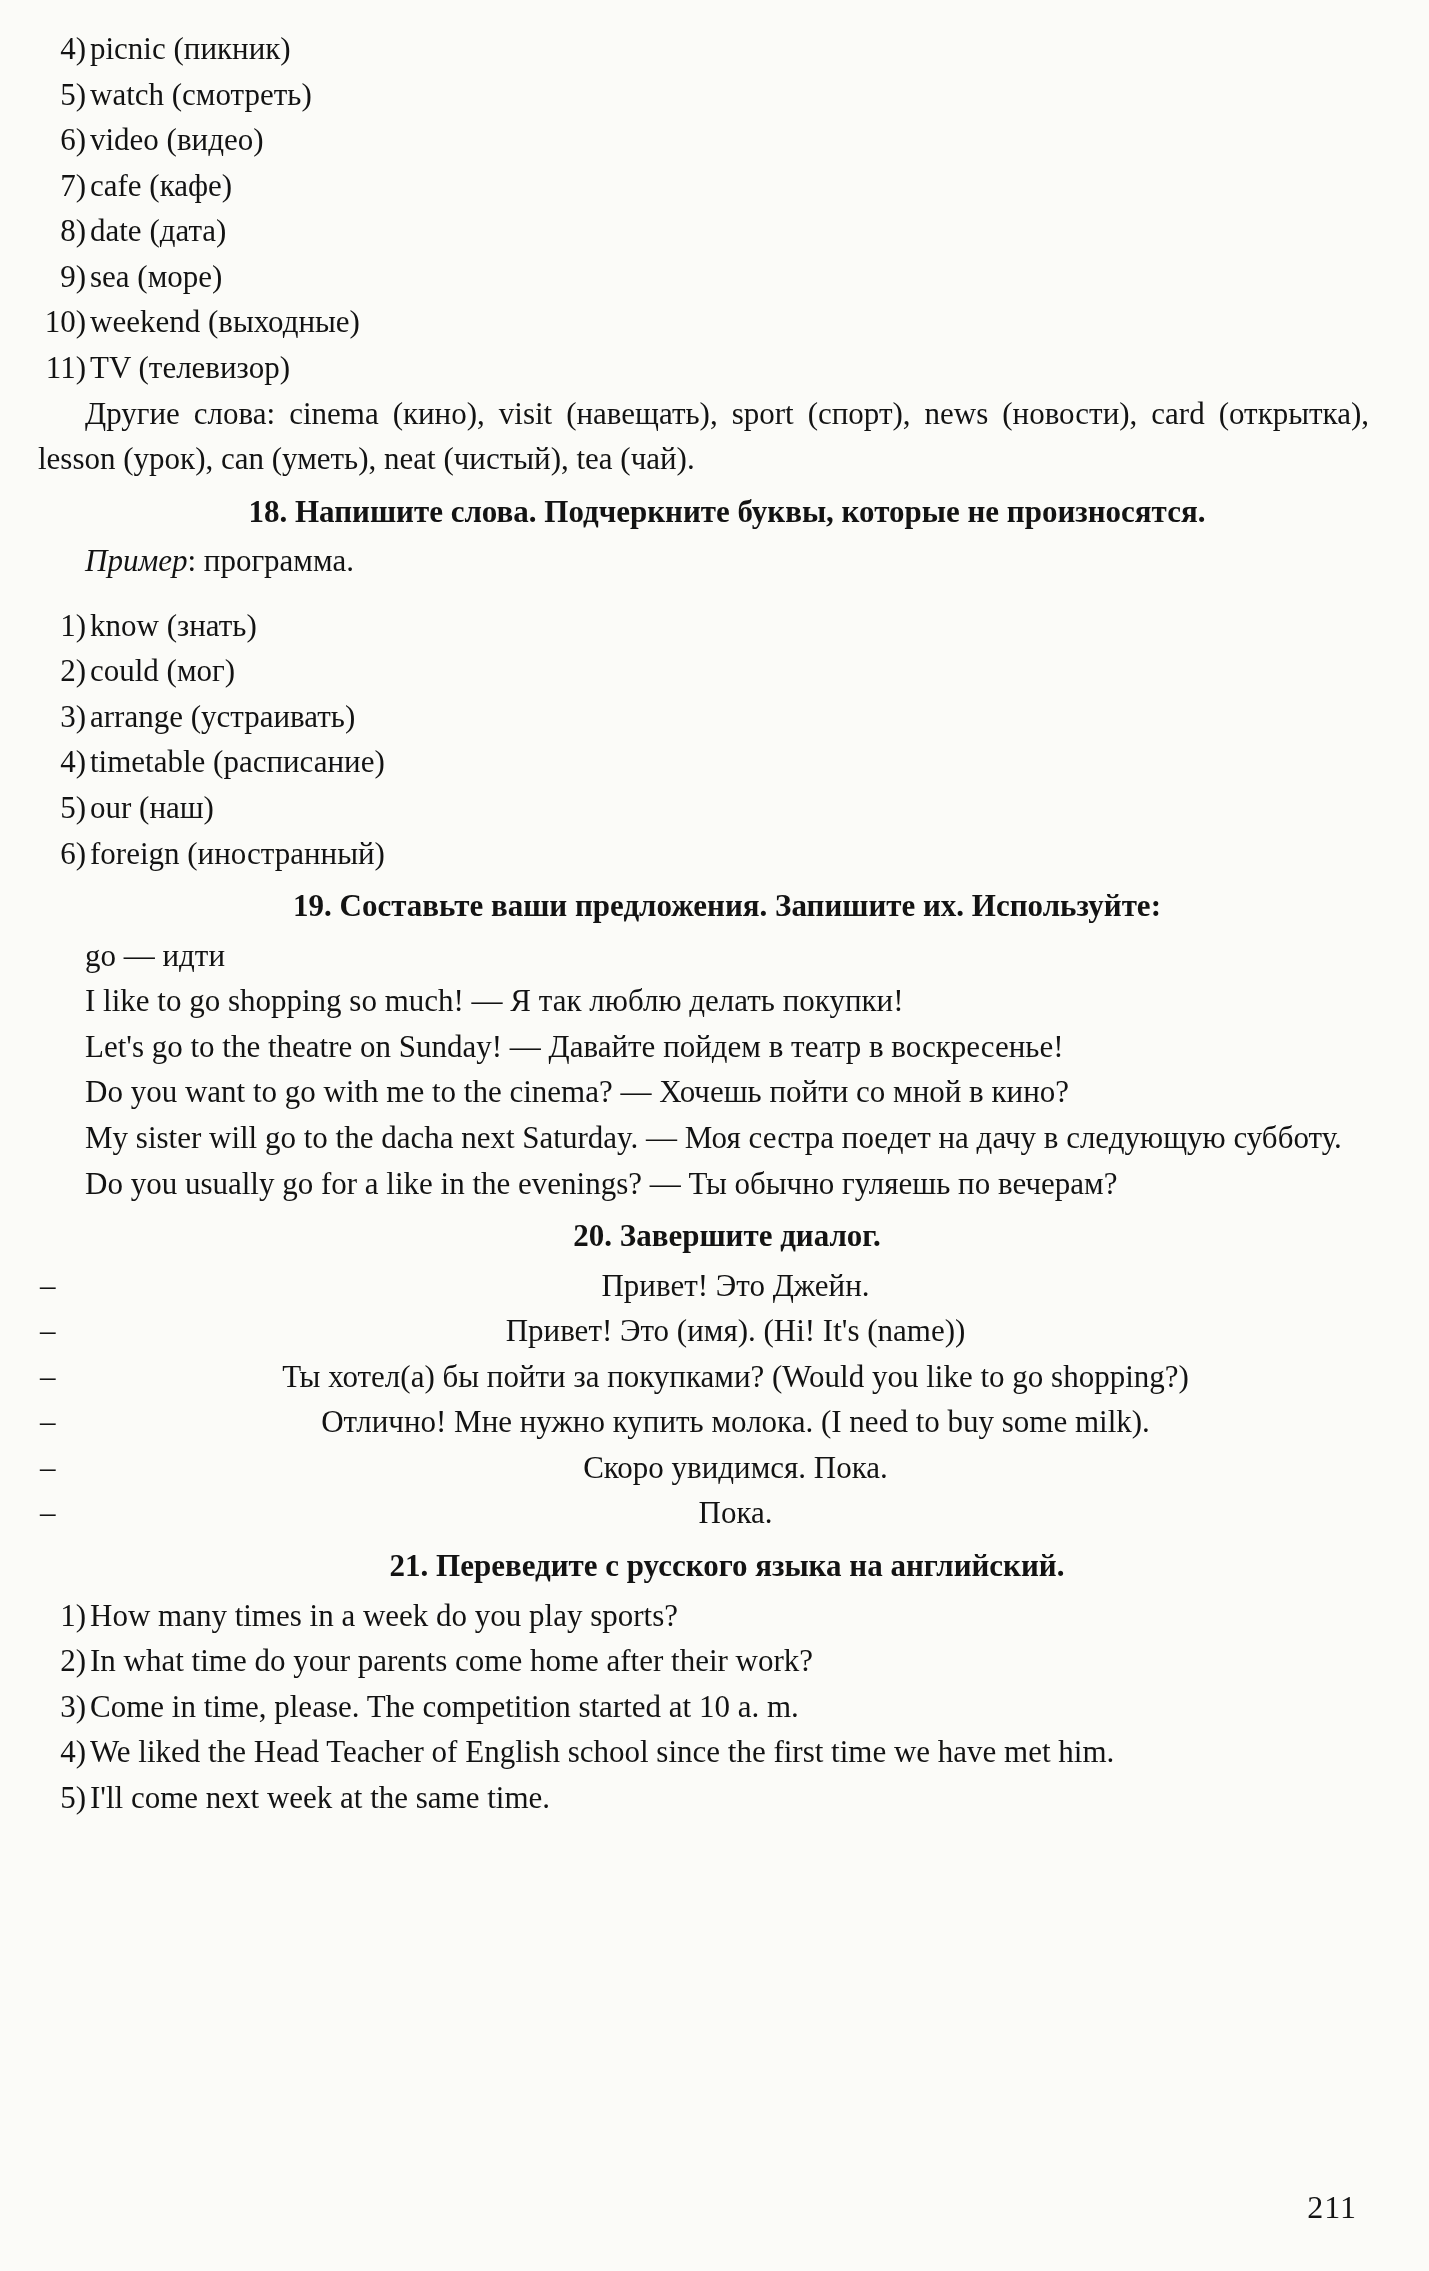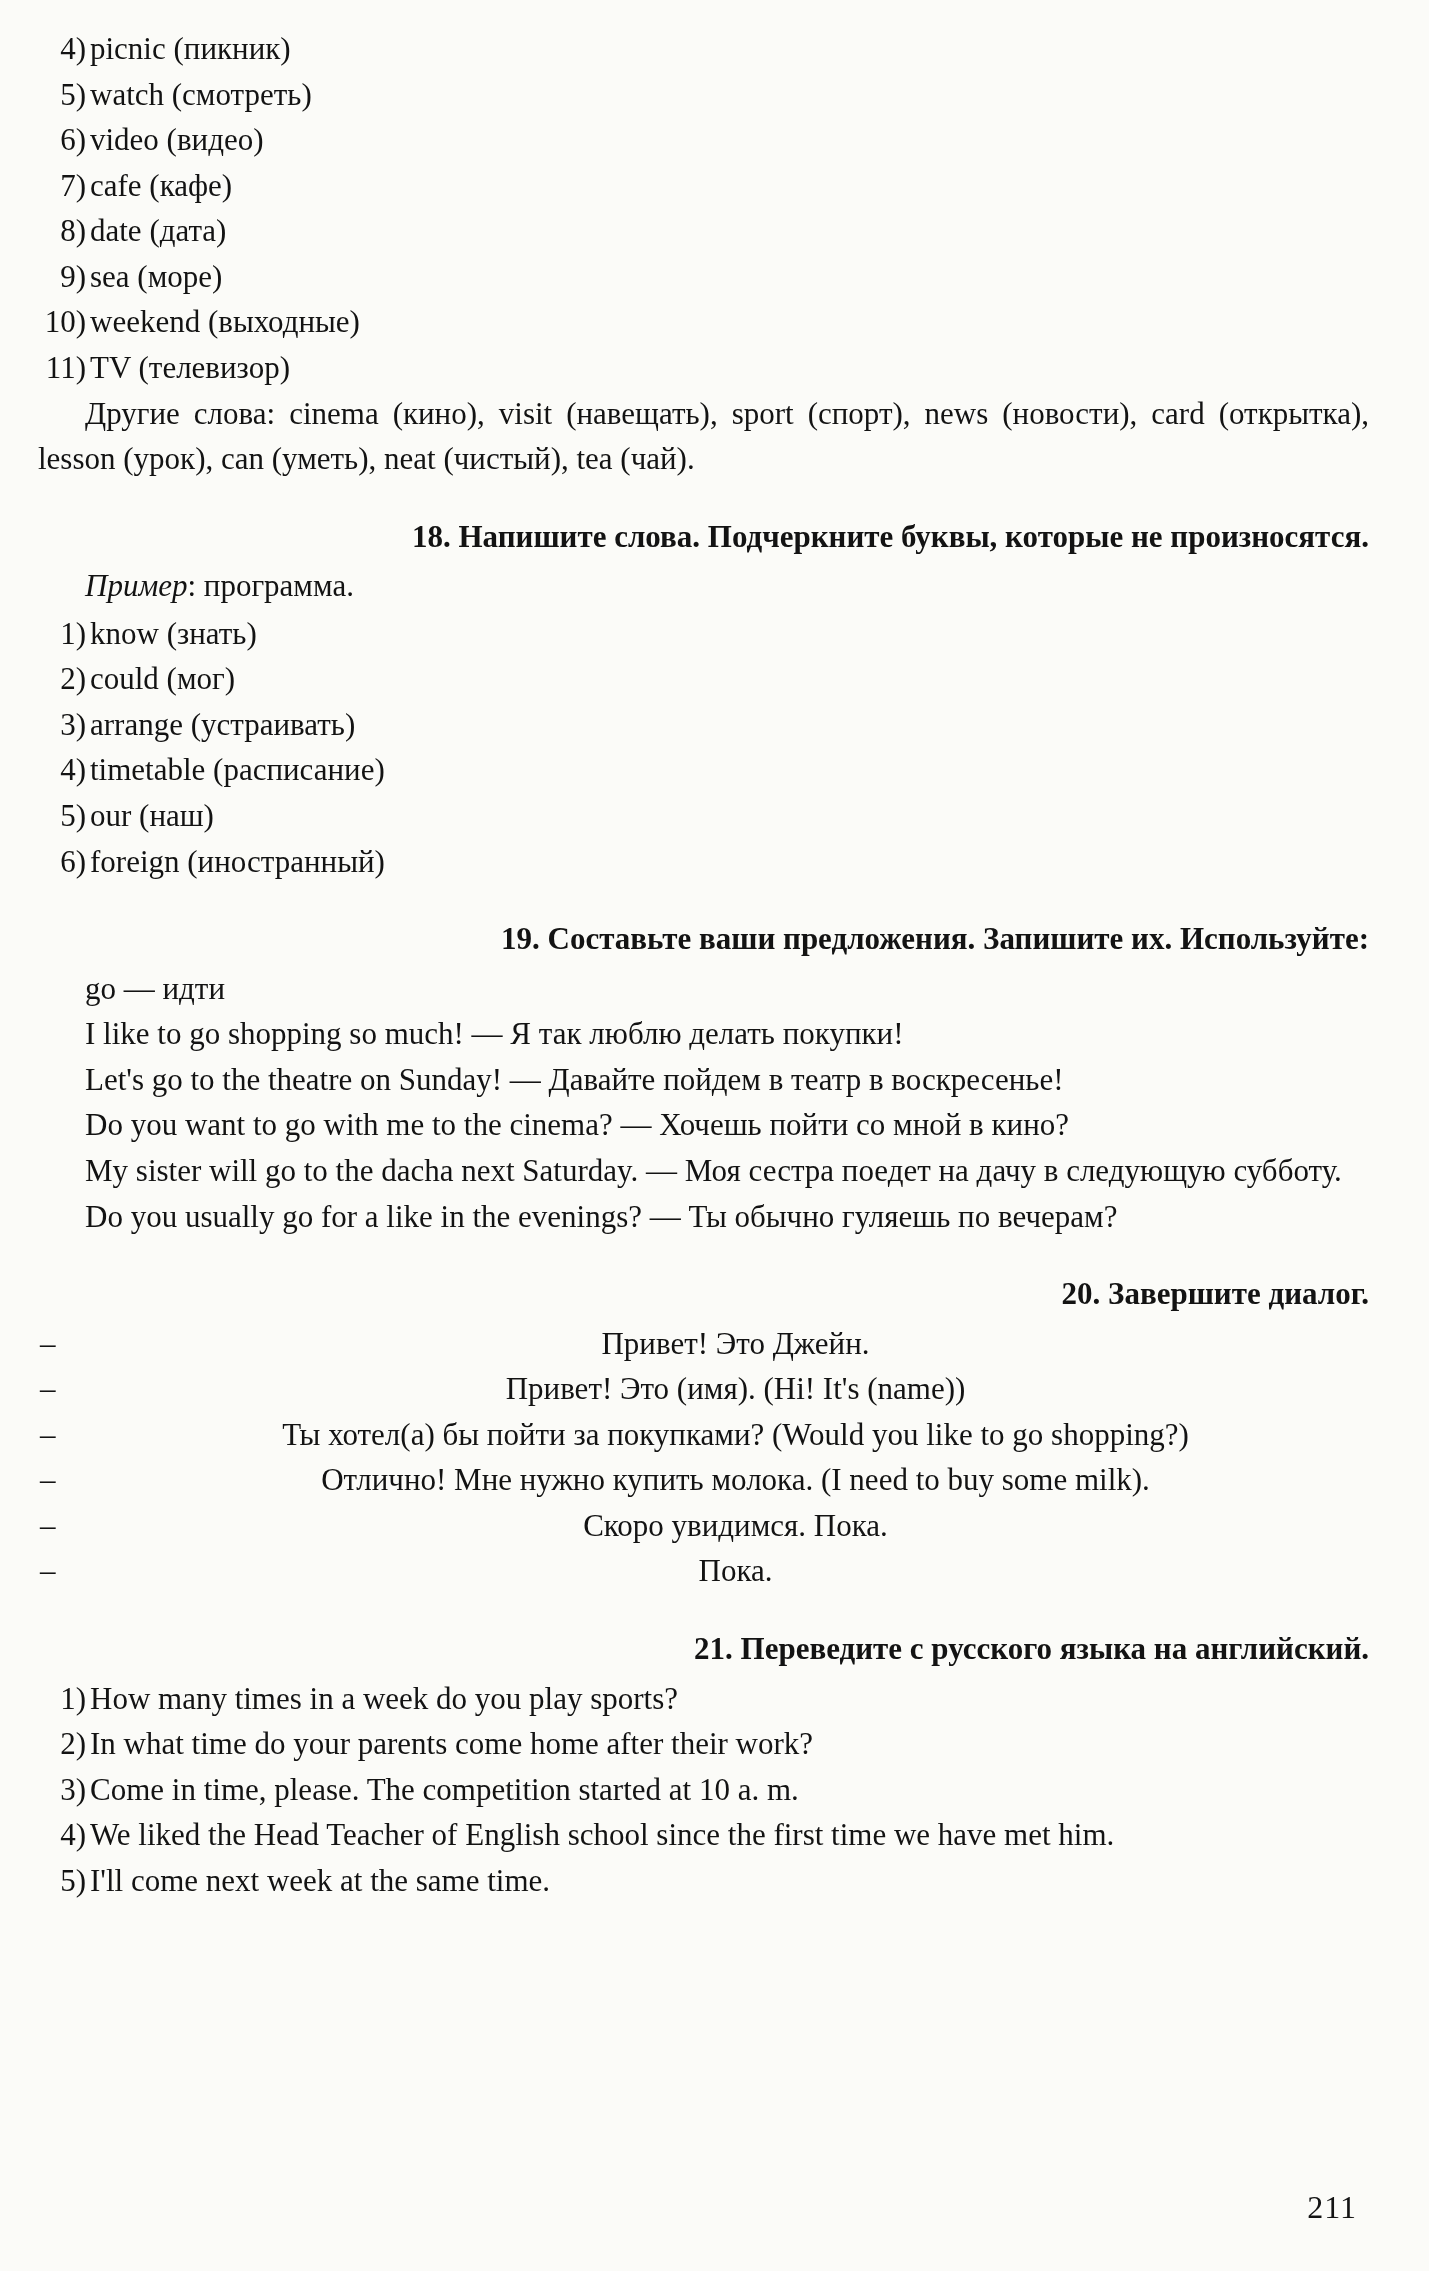--- a/index.html
+++ b/index.html
@@ -23,25 +23,25 @@
     flex: 0 0 48px;
     text-align: right;
     white-space: nowrap;
   }
   .txt { flex: 1 1 auto; margin-left: 4px; text-align: justify; }
   .para { text-align: justify; }
   .indent { text-indent: 47px; }
   .heading {
     font-weight: bold;
     text-indent: 47px;
-    text-align: right;
-    margin-top: 32px;
+    text-align: center;
+    margin-top: 7px;
     margin-bottom: 4px;
   }
-  .example { text-indent: 47px; margin-bottom: 2px; }
+  .example { text-indent: 47px; margin-bottom: 19px; }
   .example .ital { font-style: italic; }
   .dialog-row { display: flex; align-items: flex-start; }
   .dash { flex: 0 0 48px; text-align: left; padding-left: 2px; }
   .dialog-txt { flex: 1 1 auto; margin-left: 16px; text-align: center; }
   .section { margin: 0; }
   .page-number {
     position: absolute;
     right: 72px; bottom: 40px;
     font-size: 32px;
     letter-spacing: 1px;

